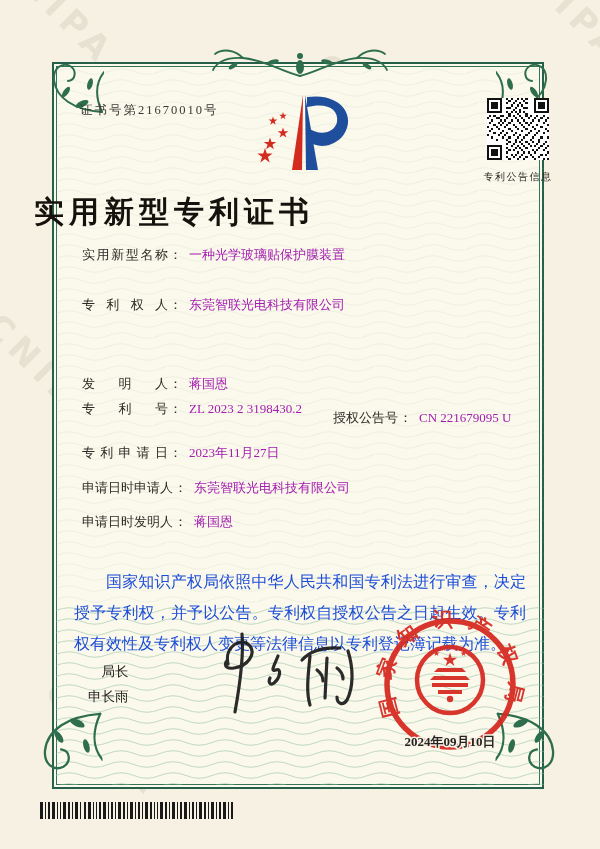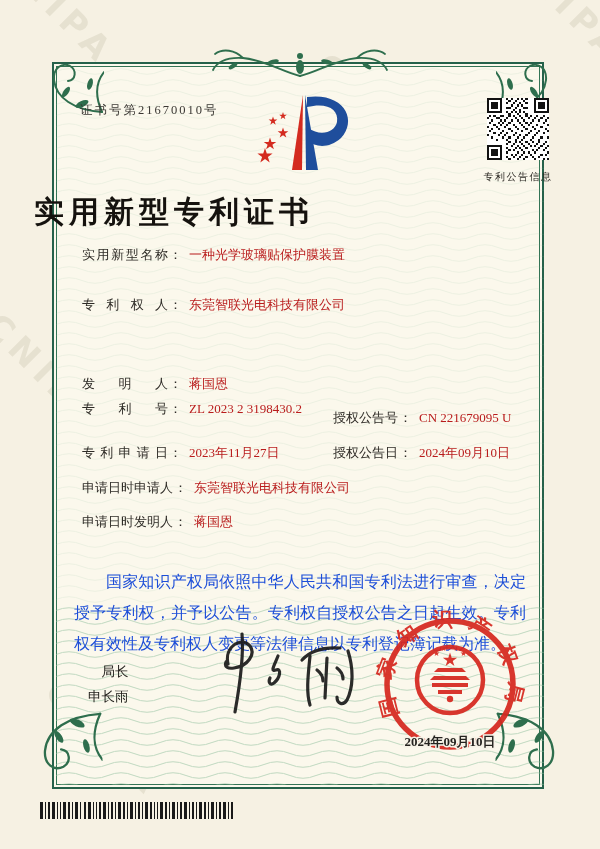--- a/index.html
+++ b/index.html
@@ -19,21 +19,21 @@
   .logo{position:absolute;left:243px;top:90px;}
   .qr-block{position:absolute;left:448px;top:98px;width:76px;text-align:center;margin-left:32px;}
   .qr-caption{margin-top:6px;font-size:10px;letter-spacing:1.5px;color:#2b2823;}
   .title{position:absolute;left:18px;top:176px;width:600px;text-align:left;margin:16px;
          font-size:30px;font-weight:bold;letter-spacing:5px;color:#15120e;}
   .row{position:absolute;left:82px;font-size:13px;white-space:nowrap;}
   .row .lbl{display:inline-block;width:86px;text-align:justify;text-align-last:justify;
             -moz-text-align-last:justify;color:#2e2b26;vertical-align:top;}
   .row .lbl.compact{width:auto;text-align:center;text-align-last:left;}
   .row .sep{margin:0 7px 0 1px;}
-  .row .val{color:#b91c1c;}
+  .row .val{color:#a21caf;}
   .row2{left:333px;}
   .legal{position:absolute;left:74px;top:566px;width:452px;margin:0;font-size:16px;
          line-height:1.95;text-align:justify;text-indent:2em;color:#1d4ed8;}
   .signer{position:absolute;left:88px;top:660px;font-size:13.5px;line-height:1.85;color:#23211d;text-align:right;}
   .signature{position:absolute;left:198px;top:626px;z-index:6;}
   .seal{position:absolute;left:372px;top:608px;z-index:7;opacity:.93;}
   .footer{position:absolute;left:0;top:770px;width:600px;text-align:center;
           font-size:10.5px;letter-spacing:1px;color:#37342e;}
   .barcode{position:absolute;left:40px;top:802px;z-index:2;}
   .hiddefs{position:absolute;width:0;height:0;}
@@ -164,23 +164,20 @@
       <span class="lbl">发明人</span><span class="sep">：</span><span class="val">蒋国恩</span>
     </div>
     <div class="row" style="top:392px;margin-top:8px;">
       <span class="lbl">专利号</span><span class="sep">：</span><span class="val">ZL 2023 2 3198430.2</span>
     </div>
     <div class="row row2" style="top:409px;">
       <span class="lbl compact">授权公告号</span><span class="sep">：</span><span class="val">CN 221679095 U</span>
     </div>
     <div class="row" style="top:444px;">
       <span class="lbl">专利申请日</span><span class="sep">：</span><span class="val">2023年11月27日</span>
-    </div>
-    <div class="row row2" style="top:444px;">
-      <span class="lbl compact">授权公告日</span><span class="sep">：</span><span class="val">2024年09月10日</span>
     </div>
     <div class="row" style="top:479px;">
       <span class="lbl compact">申请日时申请人</span><span class="sep">：</span><span class="val">东莞智联光电科技有限公司</span>
     </div>
     <div class="row" style="top:513px;">
       <span class="lbl compact">申请日时发明人</span><span class="sep">：</span><span class="val">蒋国恩</span>
     </div>
 
     <p class="legal">国家知识产权局依照中华人民共和国专利法进行审查，决定授予专利权，并予以公告。专利权自授权公告之日起生效。专利权有效性及专利权人变更等法律信息以专利登记簿记载为准。</p>
 

